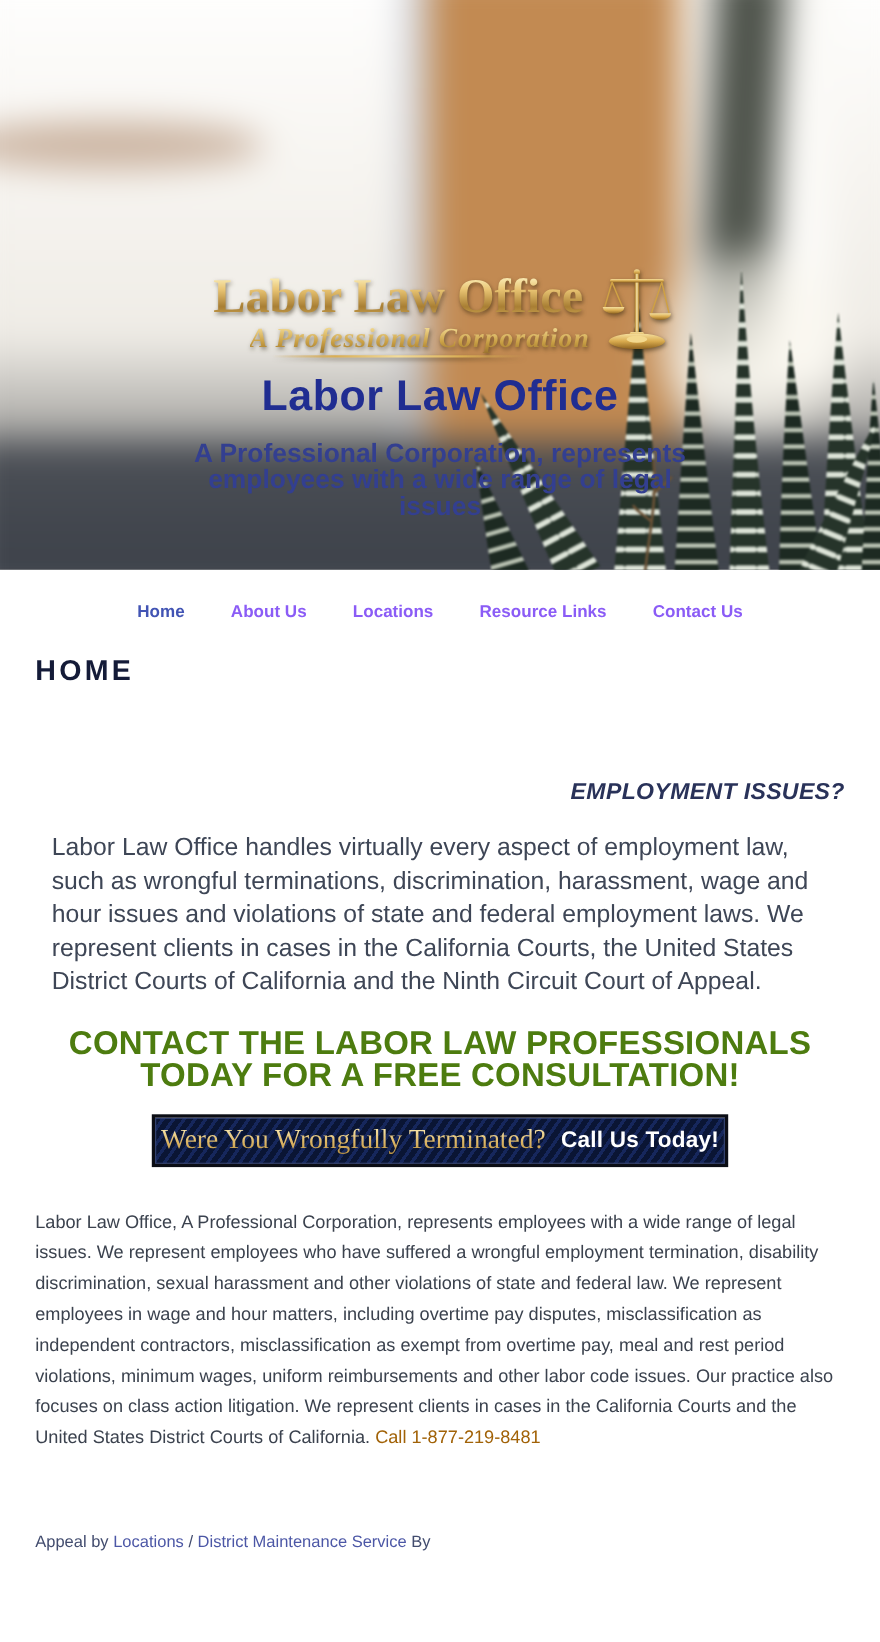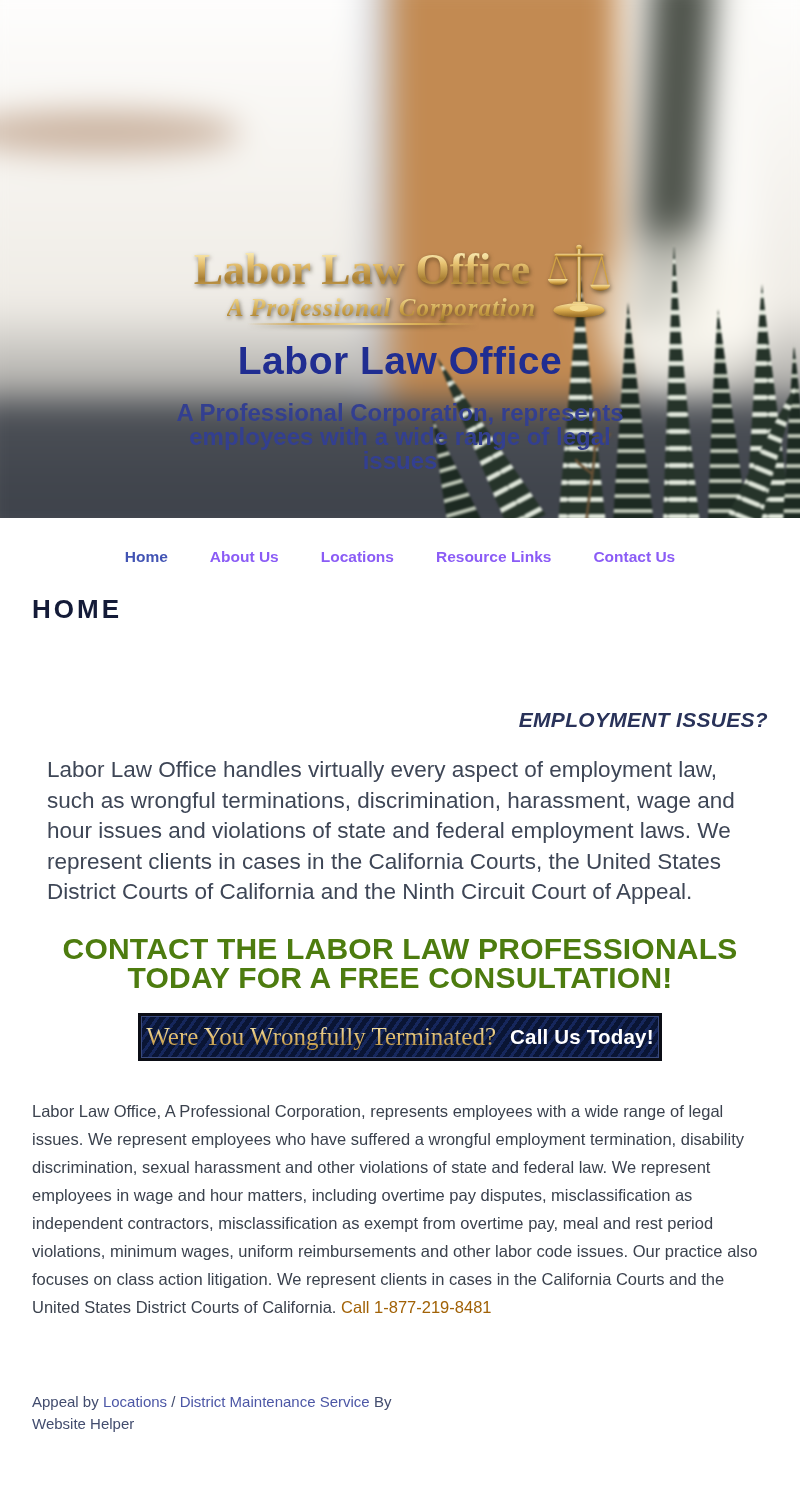--- a/index.html
+++ b/index.html
@@ -222,15 +222,14 @@
   </p>
 </main>
 
 <footer class="site-footer">
   <div class="footer-text">
     <span>Appeal by</span>
     <a href="#">Locations</a>
     <span>/</span>
     <a href="#">District Maintenance Service</a>
     <span>By</span>
-    <span class="credit-line">Website Helper</span>
   </div>
 </footer>
 
 </body></html>

